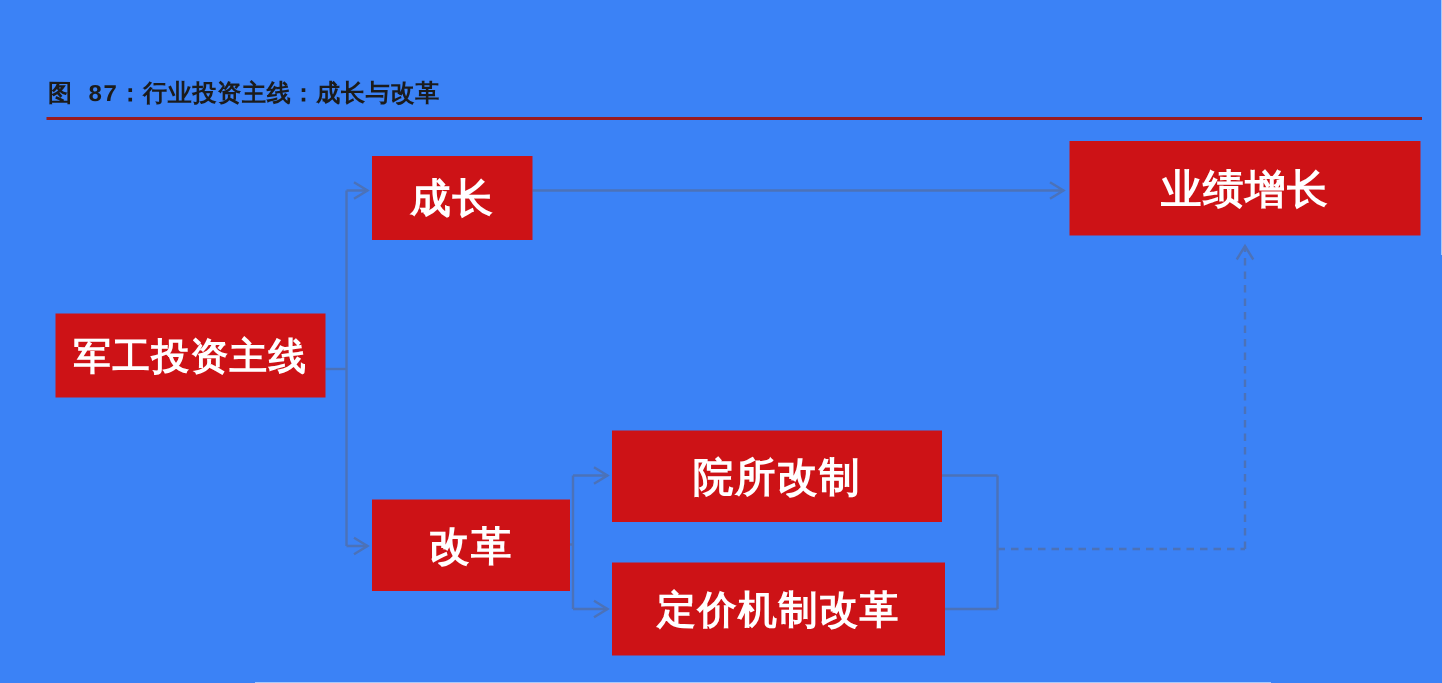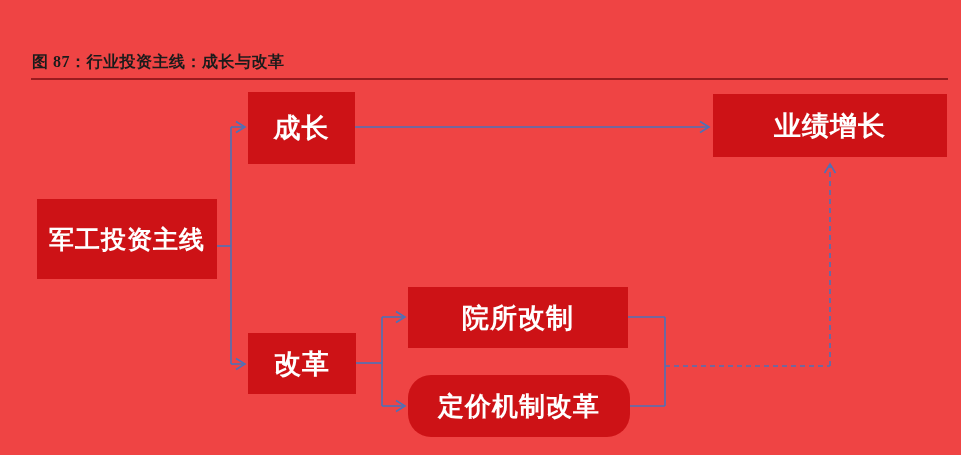--- a/index.html
+++ b/index.html
@@ -1,21 +1,21 @@
 <!DOCTYPE html>
 <html><head>
 <meta charset="utf-8">
 <style>
   html, body { margin: 0; padding: 0; background: #ffffff; }
   .canvas {
     position: relative;
     width: 961px;
     height: 455px;
-    background: #ef4444;
-    font-family: Liberation Serif, serif;
+    background: #3b82f6;
+    font-family: Liberation Mono, monospace;
     overflow: hidden;
   }
   .fig-title {
     position: absolute;
     left: 32px;
     top: 52px;
     font-size: 16px;
     font-weight: bold;
     color: #1b1b1b;
     letter-spacing: 0.5px;
@@ -34,26 +34,26 @@
     background: #cd1216;
     color: #ffffff;
     font-weight: bold;
     font-size: 27px;
     letter-spacing: 1px;
     display: flex;
     align-items: center;
     justify-content: center;
     white-space: nowrap;
   }
-  #node-main        { left: 37px;  top: 199px; width: 180px; height: 80px; font-size: 25px; }
-  #node-growth      { left: 248px; top: 92px;  width: 107px; height: 72px; }
-  #node-reform      { left: 248px; top: 333px; width: 108px; height: 61px; }
+  #node-main        { left: 37px;  top: 209px; width: 180px; height: 56px; font-size: 25px; }
+  #node-growth      { left: 248px; top: 104px;  width: 107px; height: 56px; }
+  #node-reform      { left: 248px; top: 333px; width: 132px; height: 61px; }
   #node-performance { left: 713px; top: 94px;  width: 234px; height: 63px; }
   #node-institute   { left: 408px; top: 287px; width: 220px; height: 61px; }
-  #node-pricing     { left: 408px; top: 375px; width: 222px; height: 62px; font-size: 26px; border-radius: 23px; }
+  #node-pricing     { left: 408px; top: 375px; width: 222px; height: 62px; font-size: 26px; }
   svg.connectors {
     position: absolute;
     left: 0; top: 0;
     width: 961px; height: 455px;
   }
   svg.connectors path, svg.connectors line {
     stroke: #4c72b8;
     stroke-width: 1.6;
     fill: none;
   }

